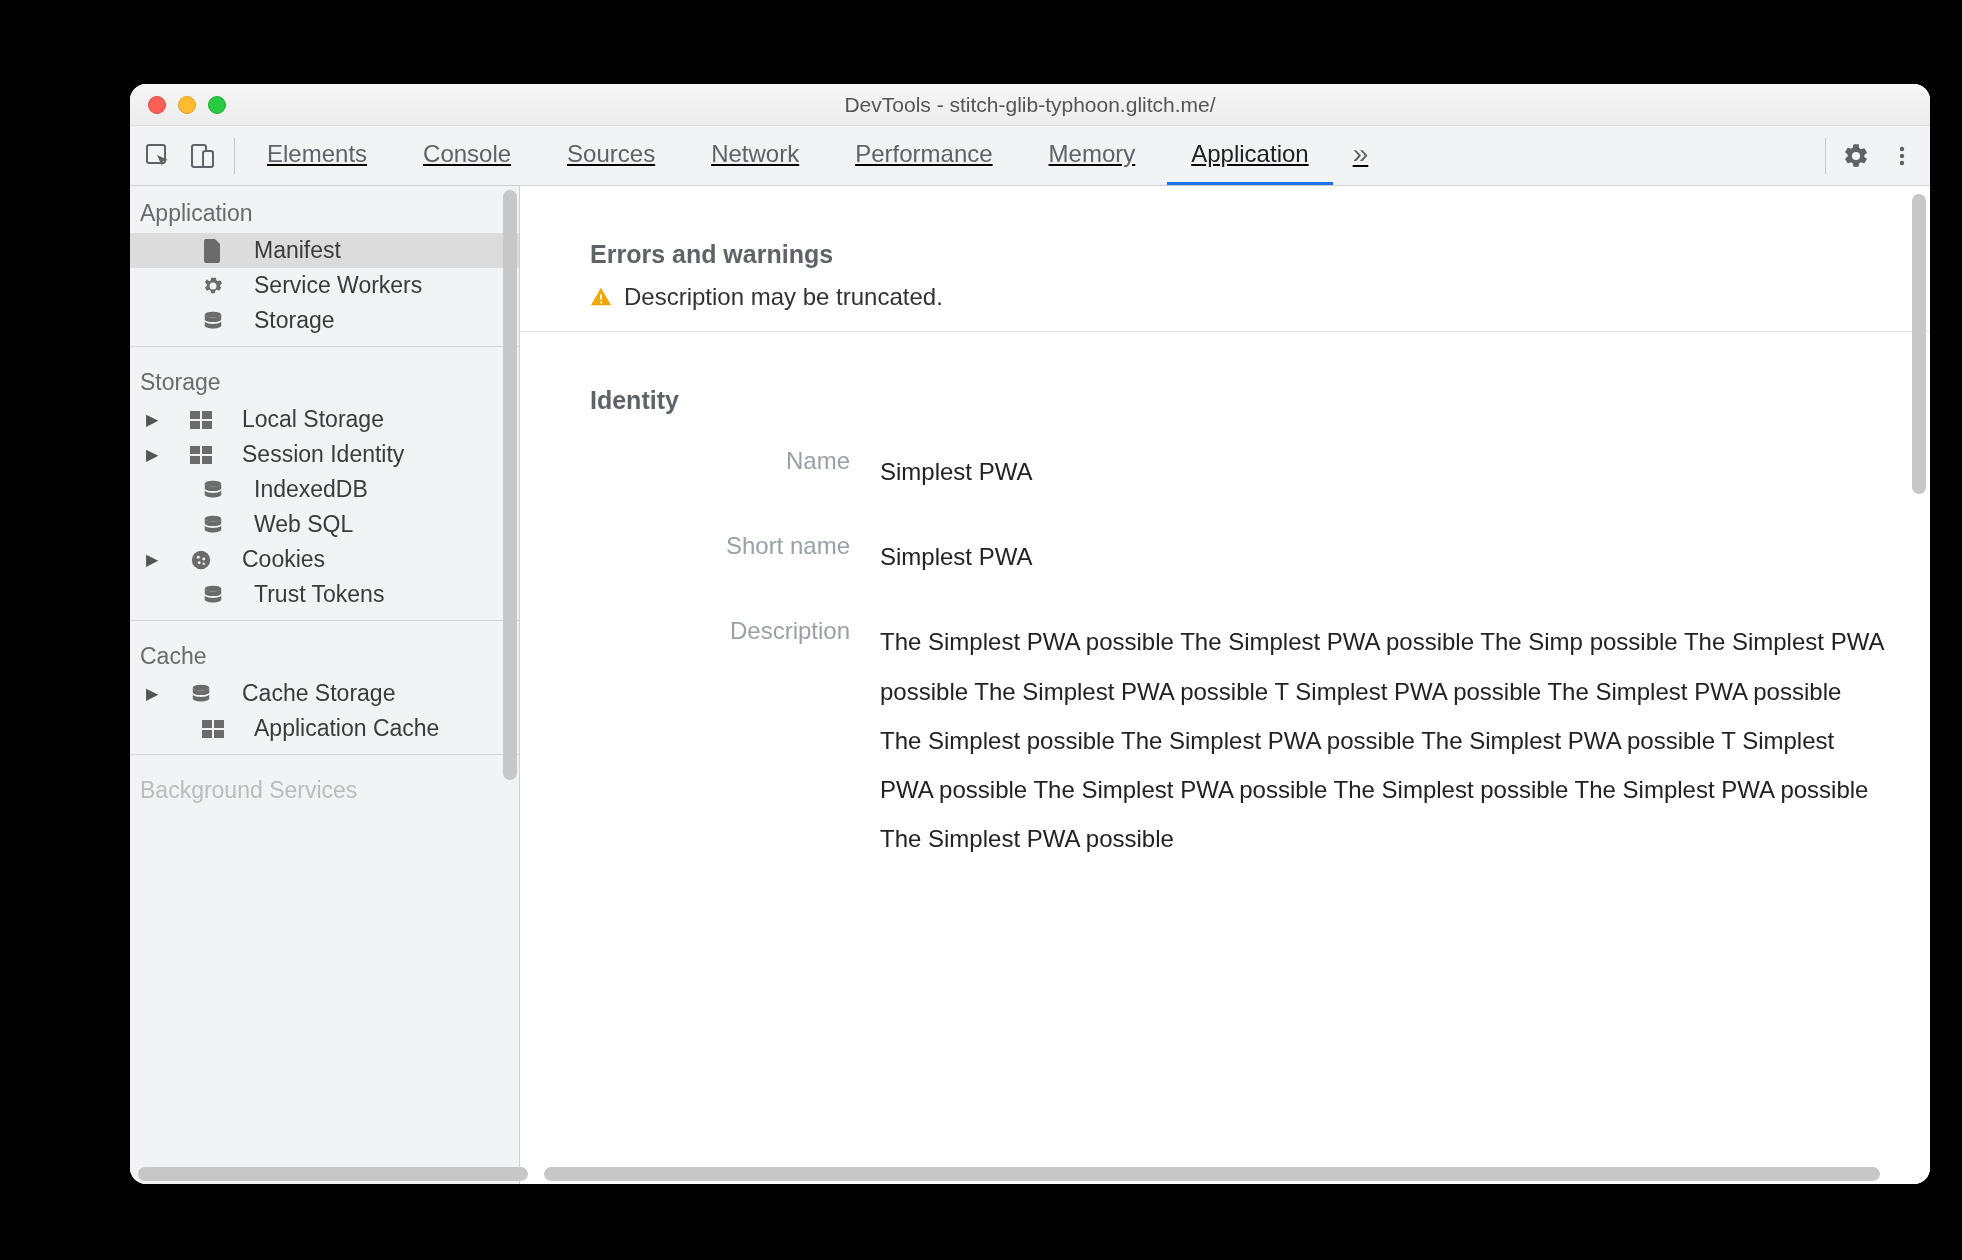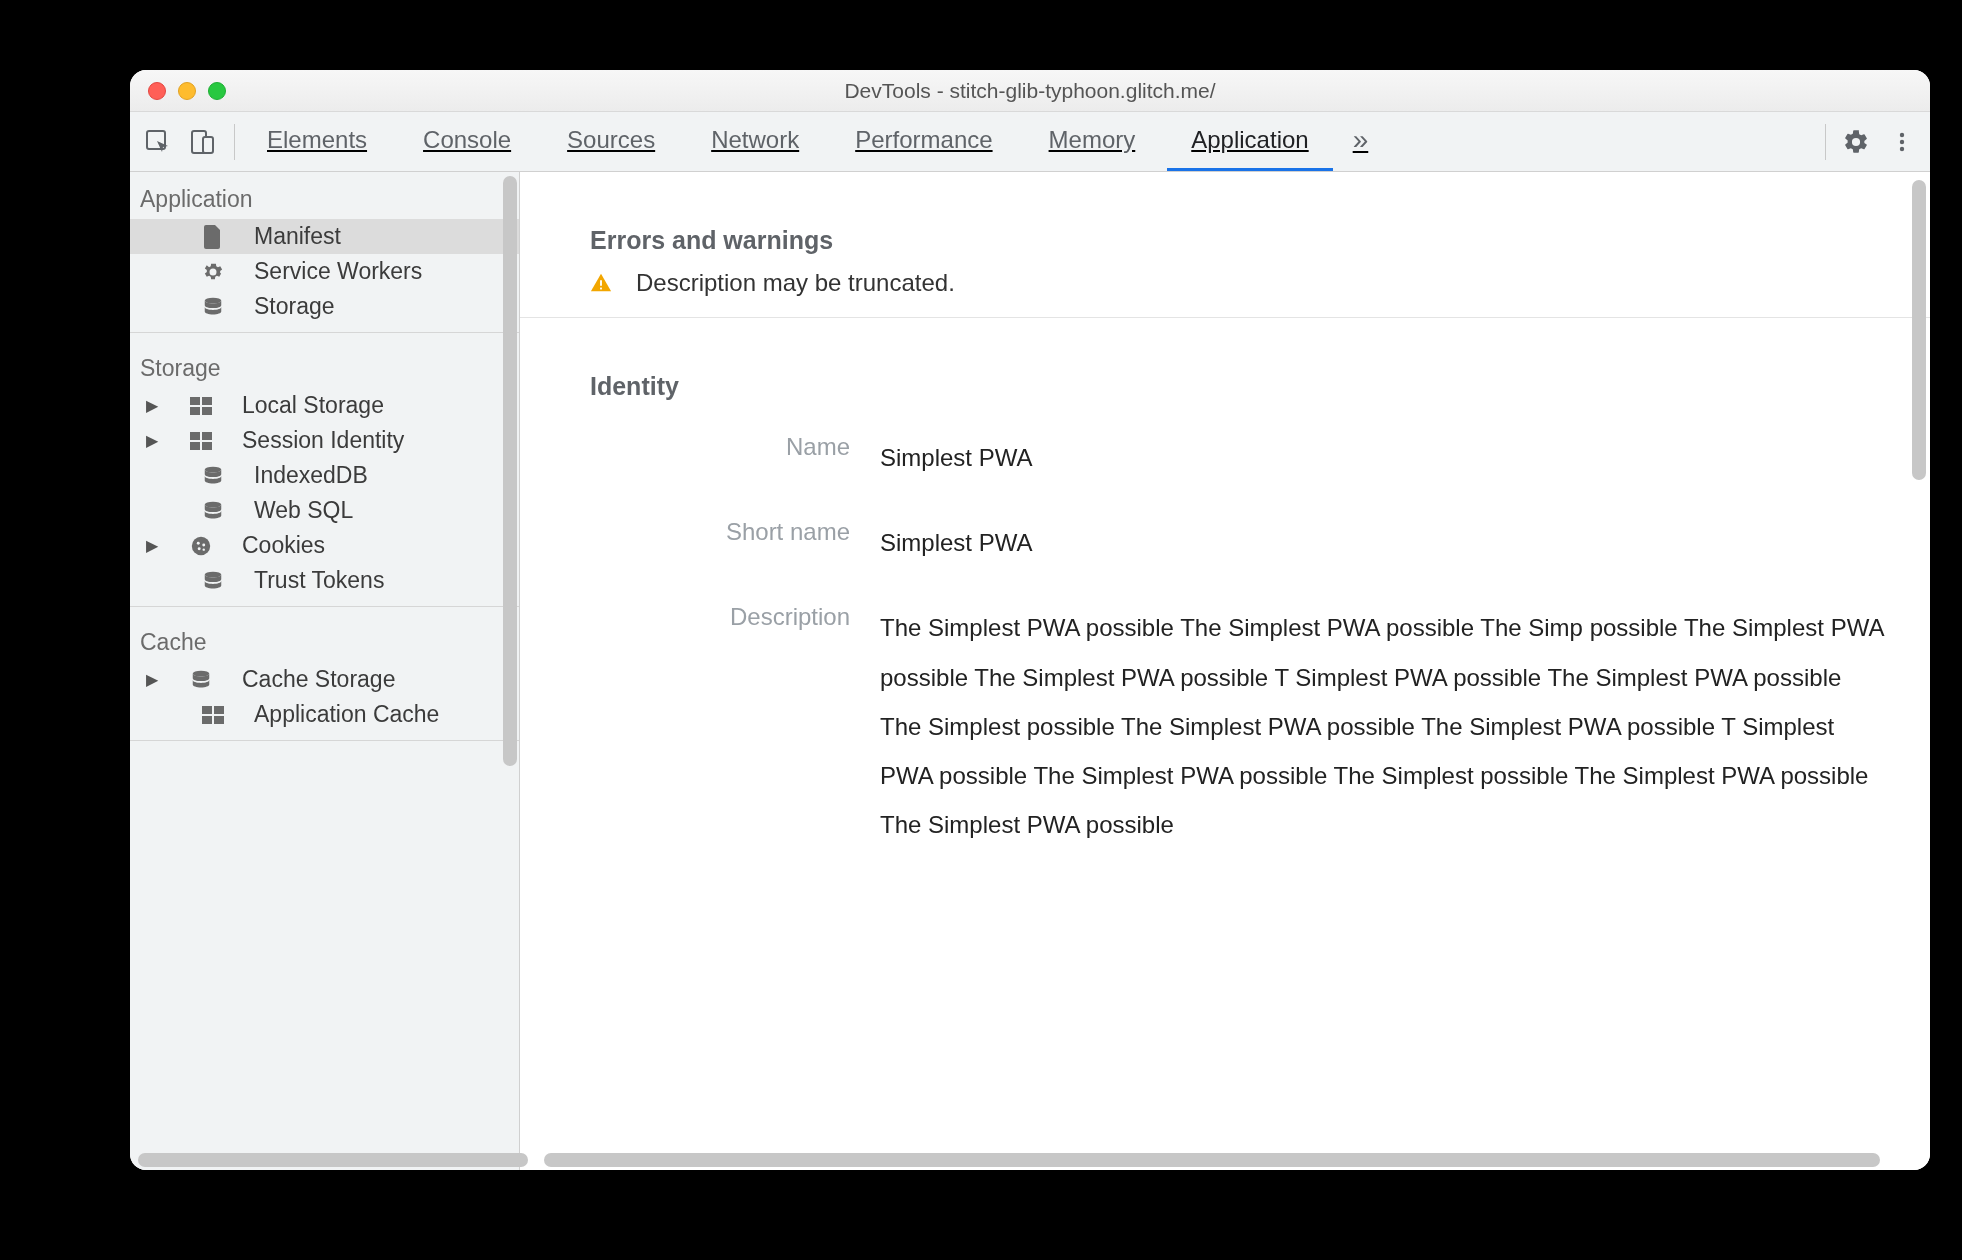--- a/index.html
+++ b/index.html
@@ -8,21 +8,21 @@
     background: #000;
     font-family: -apple-system, BlinkMacSystemFont, "Helvetica Neue", Arial, sans-serif;
   }
   .stage {
     width: 1962px; height: 1260px;
     background: #000;
     position: relative;
   }
   .window {
     position: absolute;
-    left: 130px; top: 70px;
+    left: 130px; top: 84px;
     width: 1800px; height: 1100px;
     background: #fff;
     border-radius: 16px;
     box-shadow: 0 30px 60px rgba(0,0,0,0.6);
     overflow: hidden;
     display: flex;
     flex-direction: column;
   }
   
   .titlebar {
@@ -129,21 +129,21 @@
   .c-scroll {
     position:absolute; right:4px; top:8px; width:14px; height:300px;
     background:#c7c7c7; border-radius:7px;
   }
   .c-section-title {
     font-size:25px; font-weight:600; color:#5f6368;
     padding: 26px 0 14px 70px;
     margin-top: 28px;
   }
   .warn-row {
-    display:flex; align-items:center; gap:24px;
+    display:flex; align-items:center; gap:12px;
     padding: 0 0 20px 70px;
     font-size:24px; color:#333;
   }
   .warn-icon {
     width:22px; height:22px;
   }
   .hr { height:1px; background:#e4e4e4; }
   .kv {
     display:flex; gap:30px;
     padding: 18px 0 18px 70px;
@@ -371,20 +371,21 @@
                 <rect x="12" y="0" width="10" height="8" fill="#6b6b6b"></rect>
                 <rect x="0" y="10" width="10" height="8" fill="#6b6b6b"></rect>
                 <rect x="12" y="10" width="10" height="8" fill="#6b6b6b"></rect>
               </svg>
           </span>
           <span>Application Cache</span>
         </div>
 
         <div class="sb-divider"></div>
 
+        <div class="sb-section-title" style="opacity:.4">Background Services</div>
       </div>
 
       <div class="content">
         <div class="c-scroll"></div>
 
         <div class="c-section-title">Errors and warnings</div>
         <div class="warn-row">
           <span class="warn-icon">
             <svg width="22" height="22" viewBox="0 0 24 24">
                 <path fill="#f2a600" d="M1 21 12 2l11 19Z"></path>

